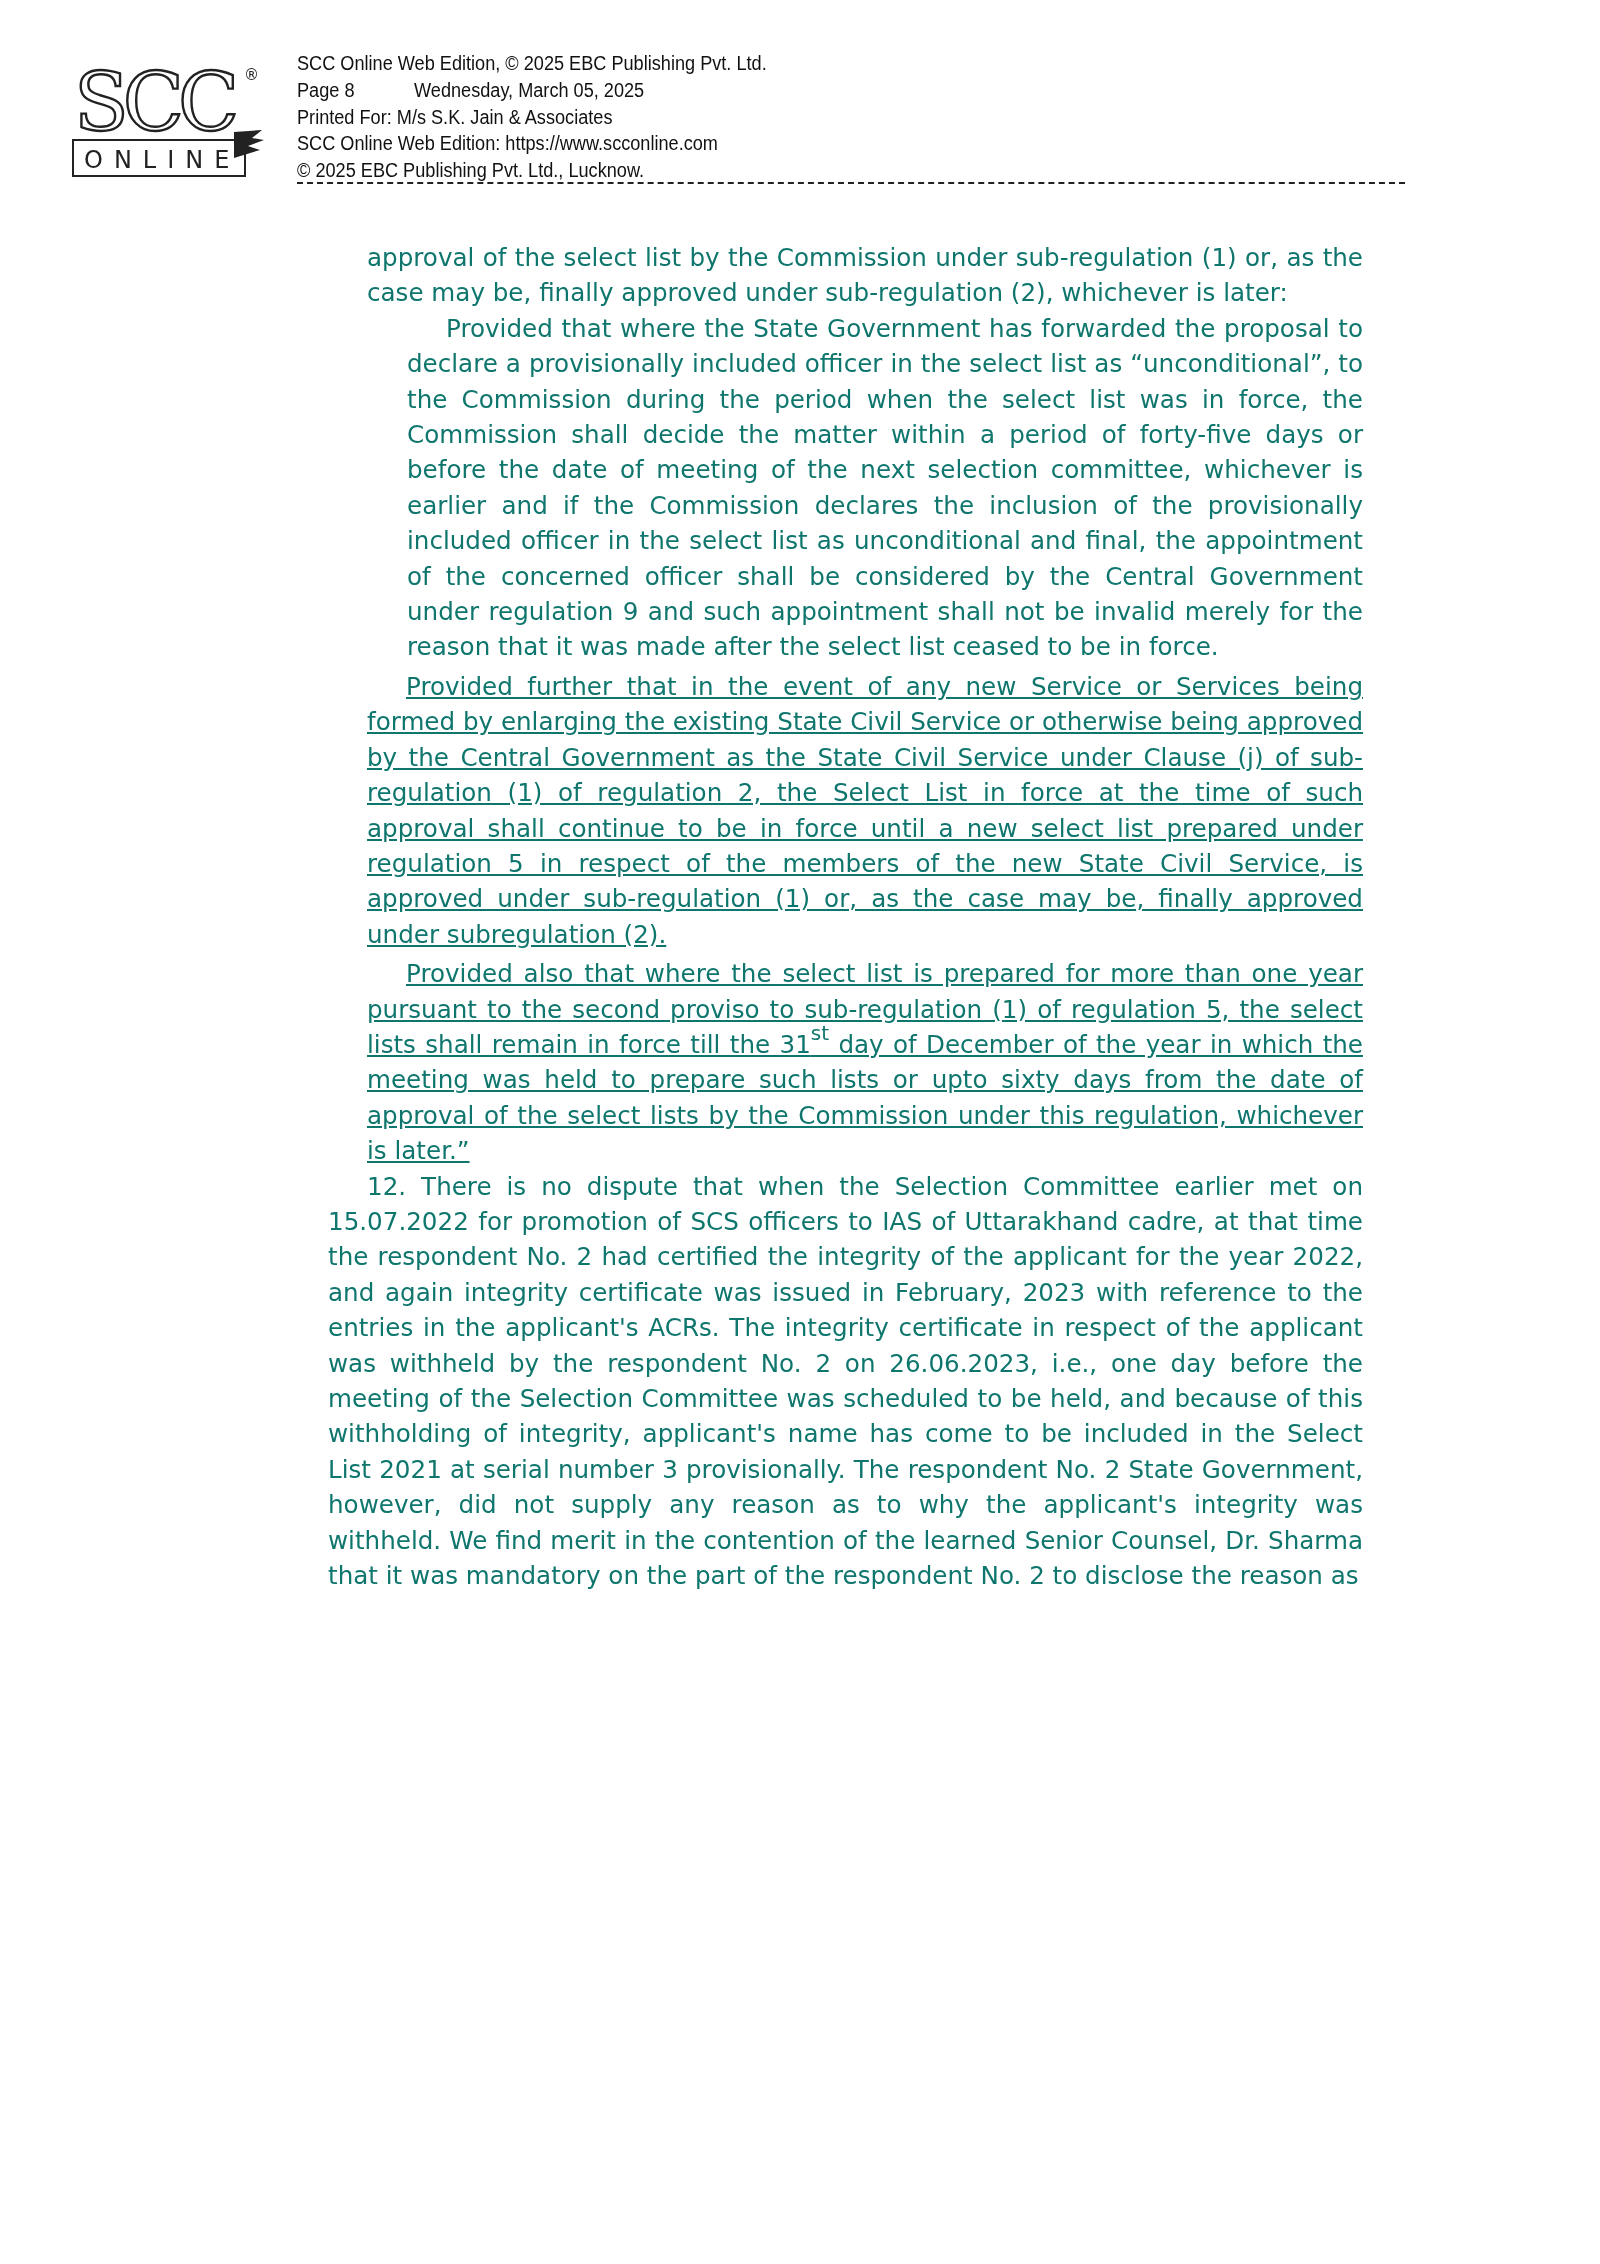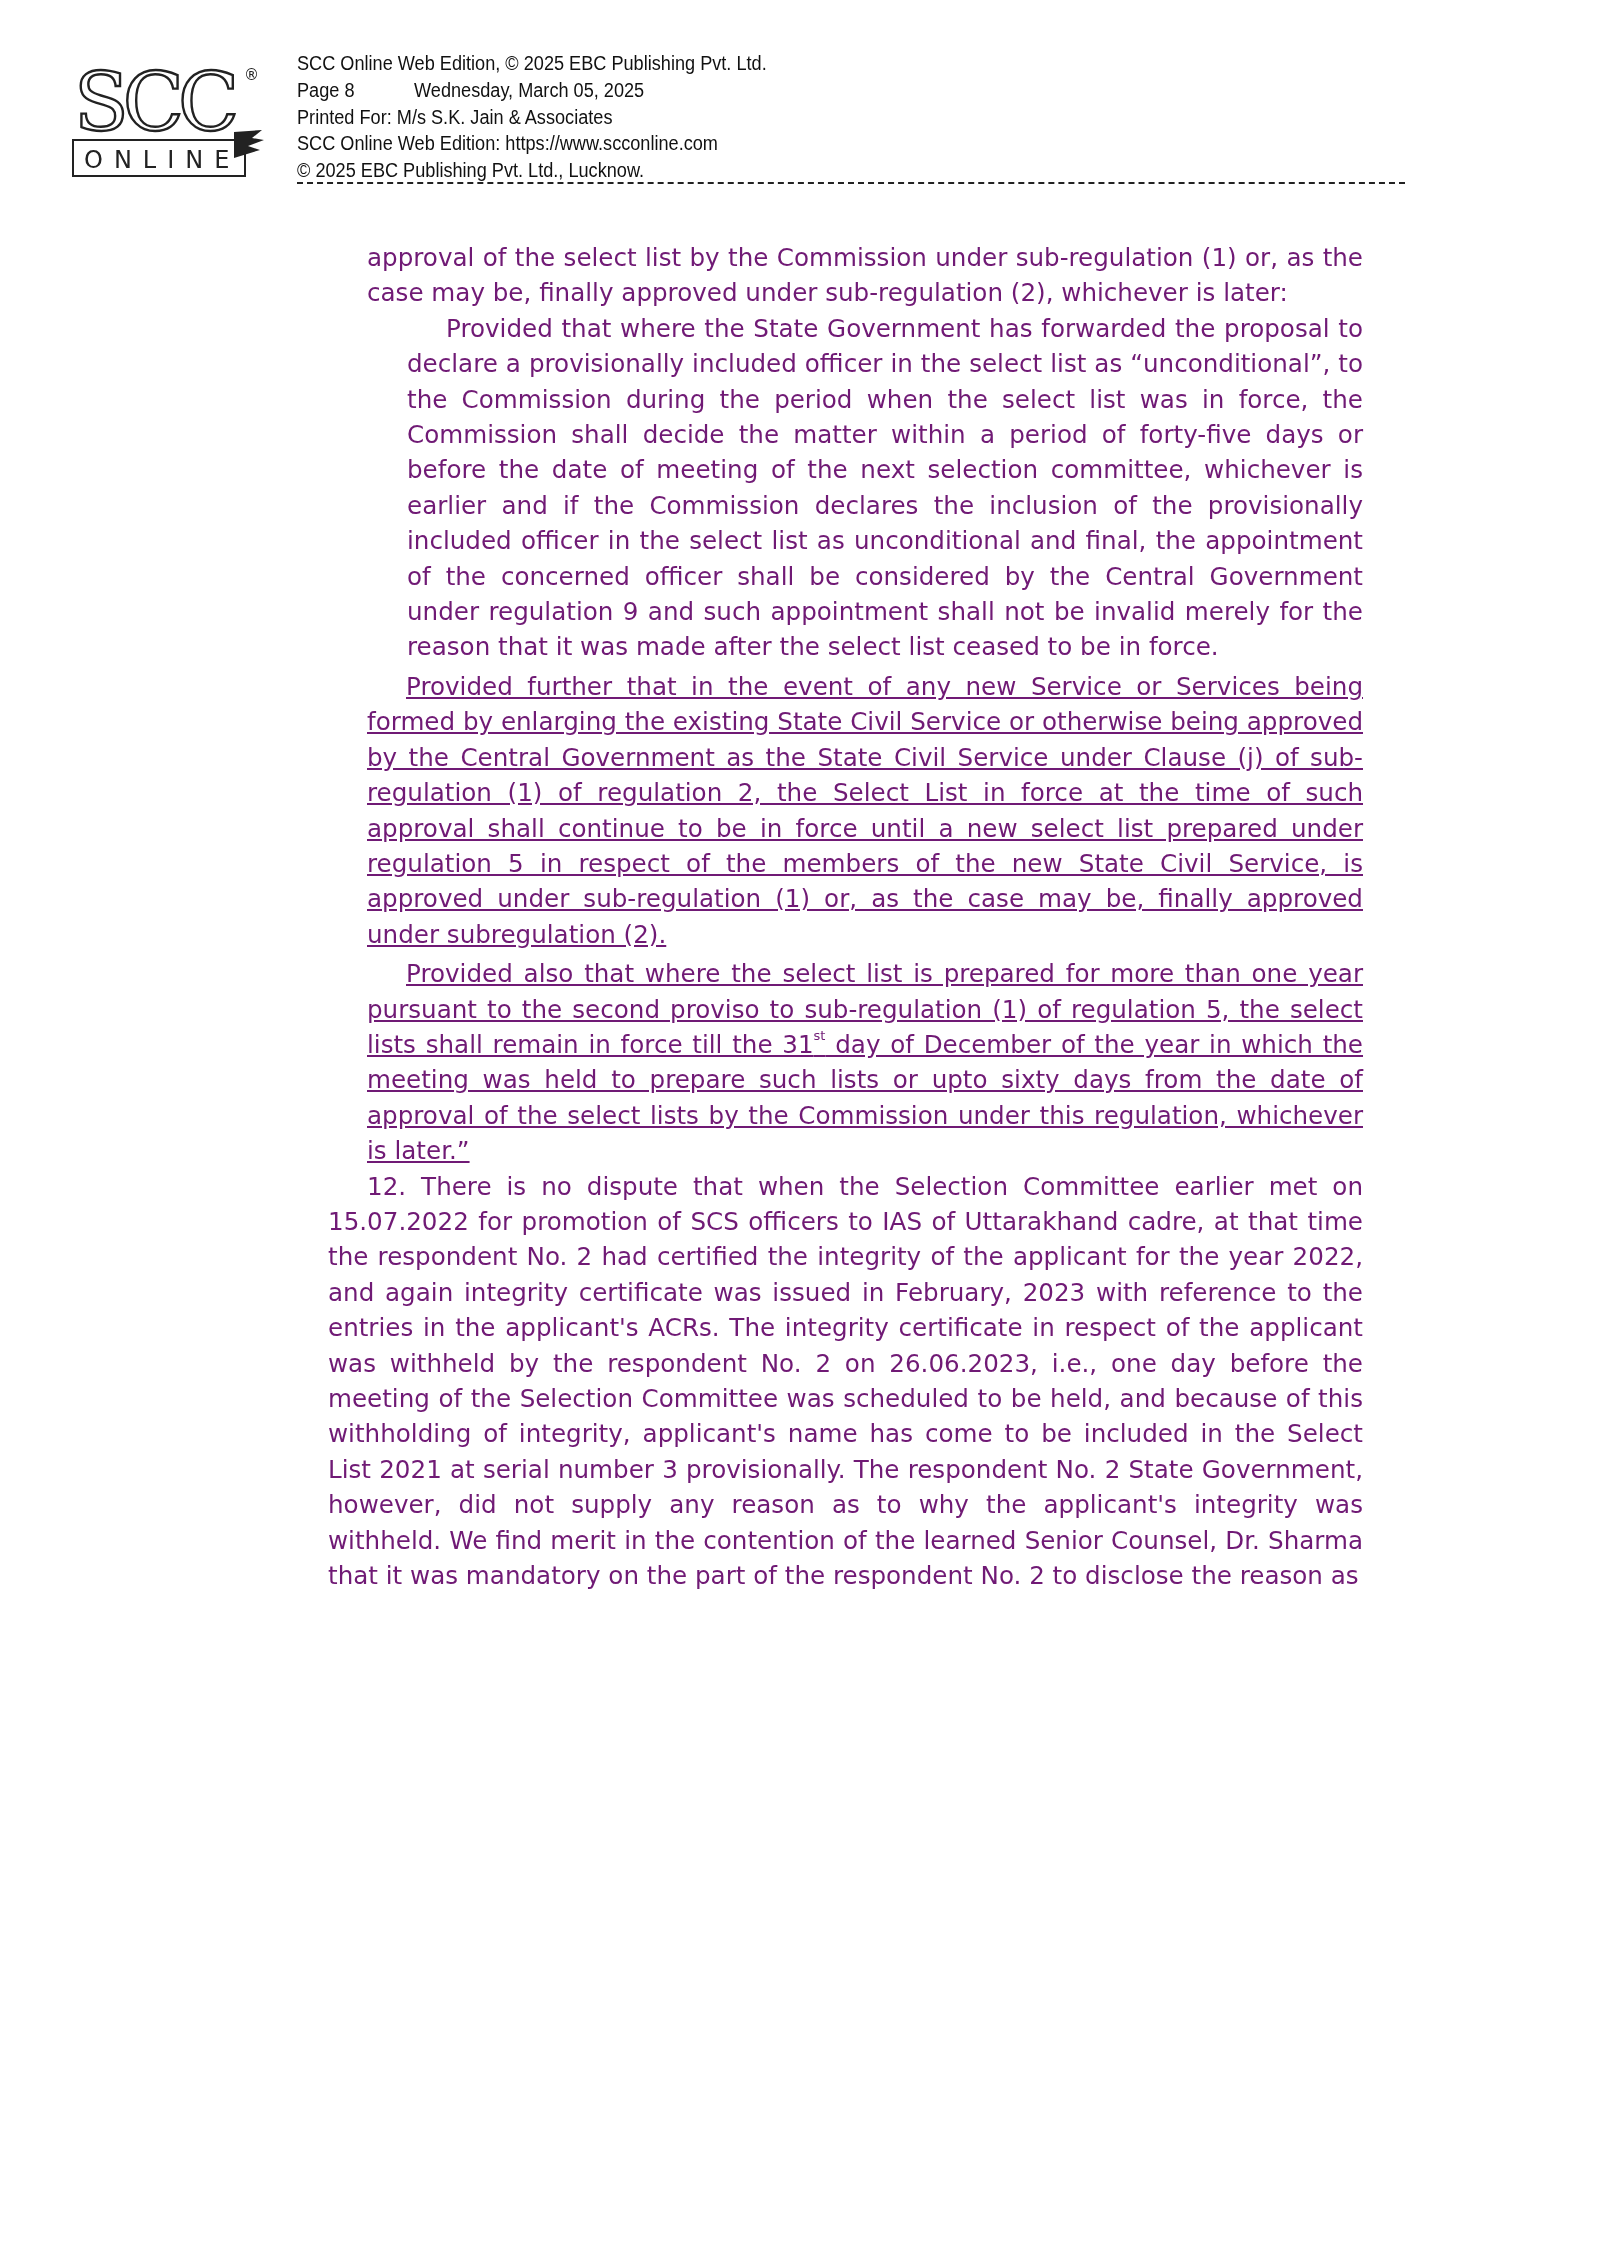--- a/index.html
+++ b/index.html
@@ -2,28 +2,28 @@
 <html><head>
 <meta charset="utf-8">
 <style>
   html, body { margin: 0; padding: 0; background: #ffffff; }
   body { width: 1600px; height: 2264px; position: relative; overflow: hidden; color: #111111; }
   .logo { position: absolute; left: 72px; top: 62px; width: 196px; height: 118px; }
   .header { position: absolute; left: 297px; top: 50px; font-family: "Liberation Sans", sans-serif; font-size: 19.5px; line-height: 26.8px; color: #111; transform: scaleX(0.93); transform-origin: left top; }
   .header .line { white-space: nowrap; }
   .header .page-gap { display: inline-block; width: 64px; }
   .divider { position: absolute; left: 297px; top: 182px; width: 1108px; height: 0; border-top: 2px dashed #222; }
-  .body { position: absolute; left: 328px; top: 240px; width: 1035px; font-family: "DejaVu Sans", sans-serif; font-size: 24.6px; line-height: 35.4px; color: #701a75; text-align: justify; }
+  .body { position: absolute; left: 328px; top: 240px; width: 1035px; font-family: "DejaVu Sans", sans-serif; font-size: 24.6px; line-height: 35.4px; color: #0f766e; text-align: justify; }
   .body p { margin: 0; }
   .q1 { margin-left: 39px !important; }
   .proviso-block { margin-left: 79px !important; text-indent: 39px; }
   .para-indent { margin-left: 39px !important; text-indent: 39px; }
   .gap { margin-top: 4px !important; text-decoration: underline; }
   .p12 { text-indent: 39px; }
-  .sup { font-size: 13px; vertical-align: 13px; line-height: 0; }
+  .sup { font-size: 20px; vertical-align: 13px; line-height: 0; }
   b { font-weight: normal; }
 </style>
 </head>
 <body>
 
 <svg class="logo" viewBox="0 0 196 118" xmlns="http://www.w3.org/2000/svg">
   <text x="2" y="68" font-family="'DejaVu Serif', serif" font-size="80" fill="#ffffff" stroke="#222" stroke-width="2.4" letter-spacing="-6">SCC</text>
   <text x="172" y="18" font-family="'DejaVu Sans', sans-serif" font-size="15" fill="#222">®</text>
   <rect x="1" y="78" width="172" height="36" fill="#fff" stroke="#222" stroke-width="2"></rect>
   <text x="12" y="106" font-family="'DejaVu Sans', sans-serif" font-size="24" fill="#222" letter-spacing="11">ONLINE</text>

